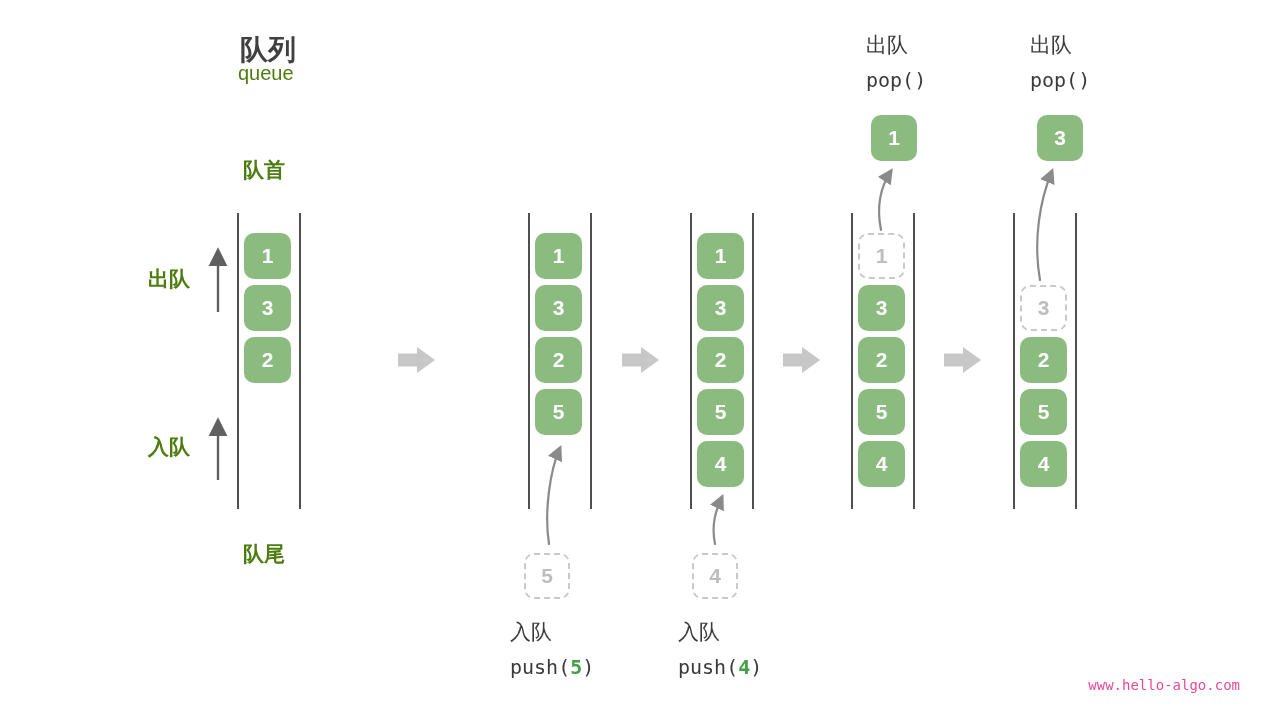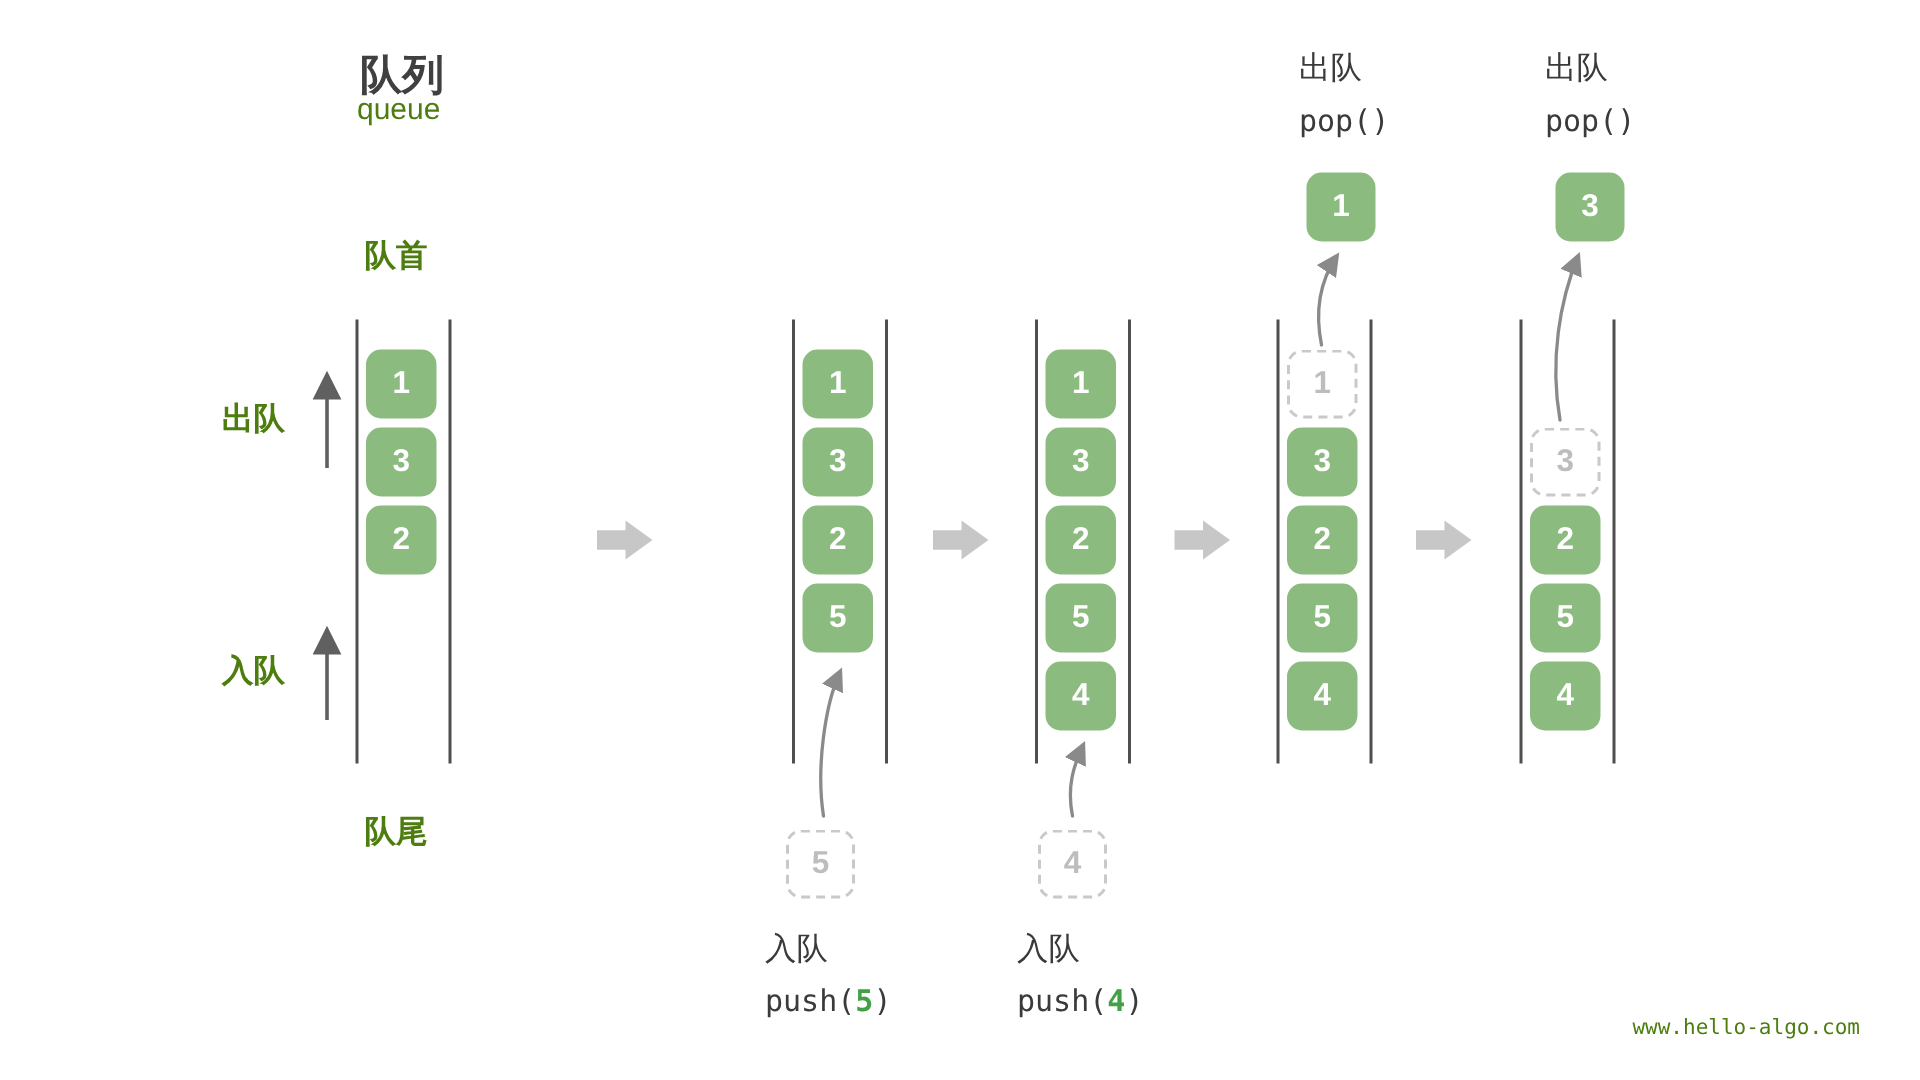--- a/index.html
+++ b/index.html
@@ -40,21 +40,21 @@
   .op{position:absolute;}
   .op .op-lbl{font-size:21px;color:#3a3a3a;margin-bottom:9px;}
   .op .code{font-family:"DejaVu Sans Mono",monospace;font-size:20px;color:#3a3a3a;}
   .op .code .green{color:#43A047;font-weight:bold;}
   .op-push1{left:510px;top:618px;}
   .op-push2{left:678px;top:618px;}
   .op-pop1{left:866px;top:31px;}
   .op-pop2{left:1030px;top:31px;}
   .watermark{
     position:absolute;right:40px;top:677px;
-    font-family:"DejaVu Sans Mono",monospace;font-size:14px;color:#4d7c0f;
+    font-family:"DejaVu Sans Mono",monospace;font-size:14px;color:#ec4899;
   }
 </style>
 </head>
 <body>
 
 <div class="canvas">
 
   <svg class="overlay" viewBox="0 0 1280 720">
     <defs>
       <marker id="ah-gray" markerWidth="8" markerHeight="8" refX="5.5" refY="3.5" orient="auto">

